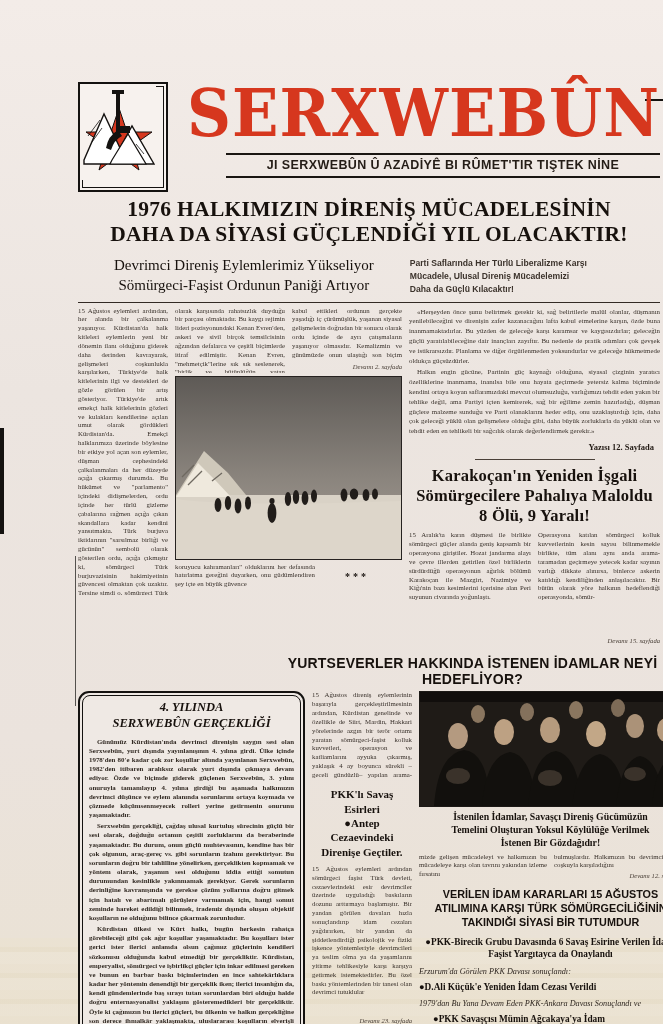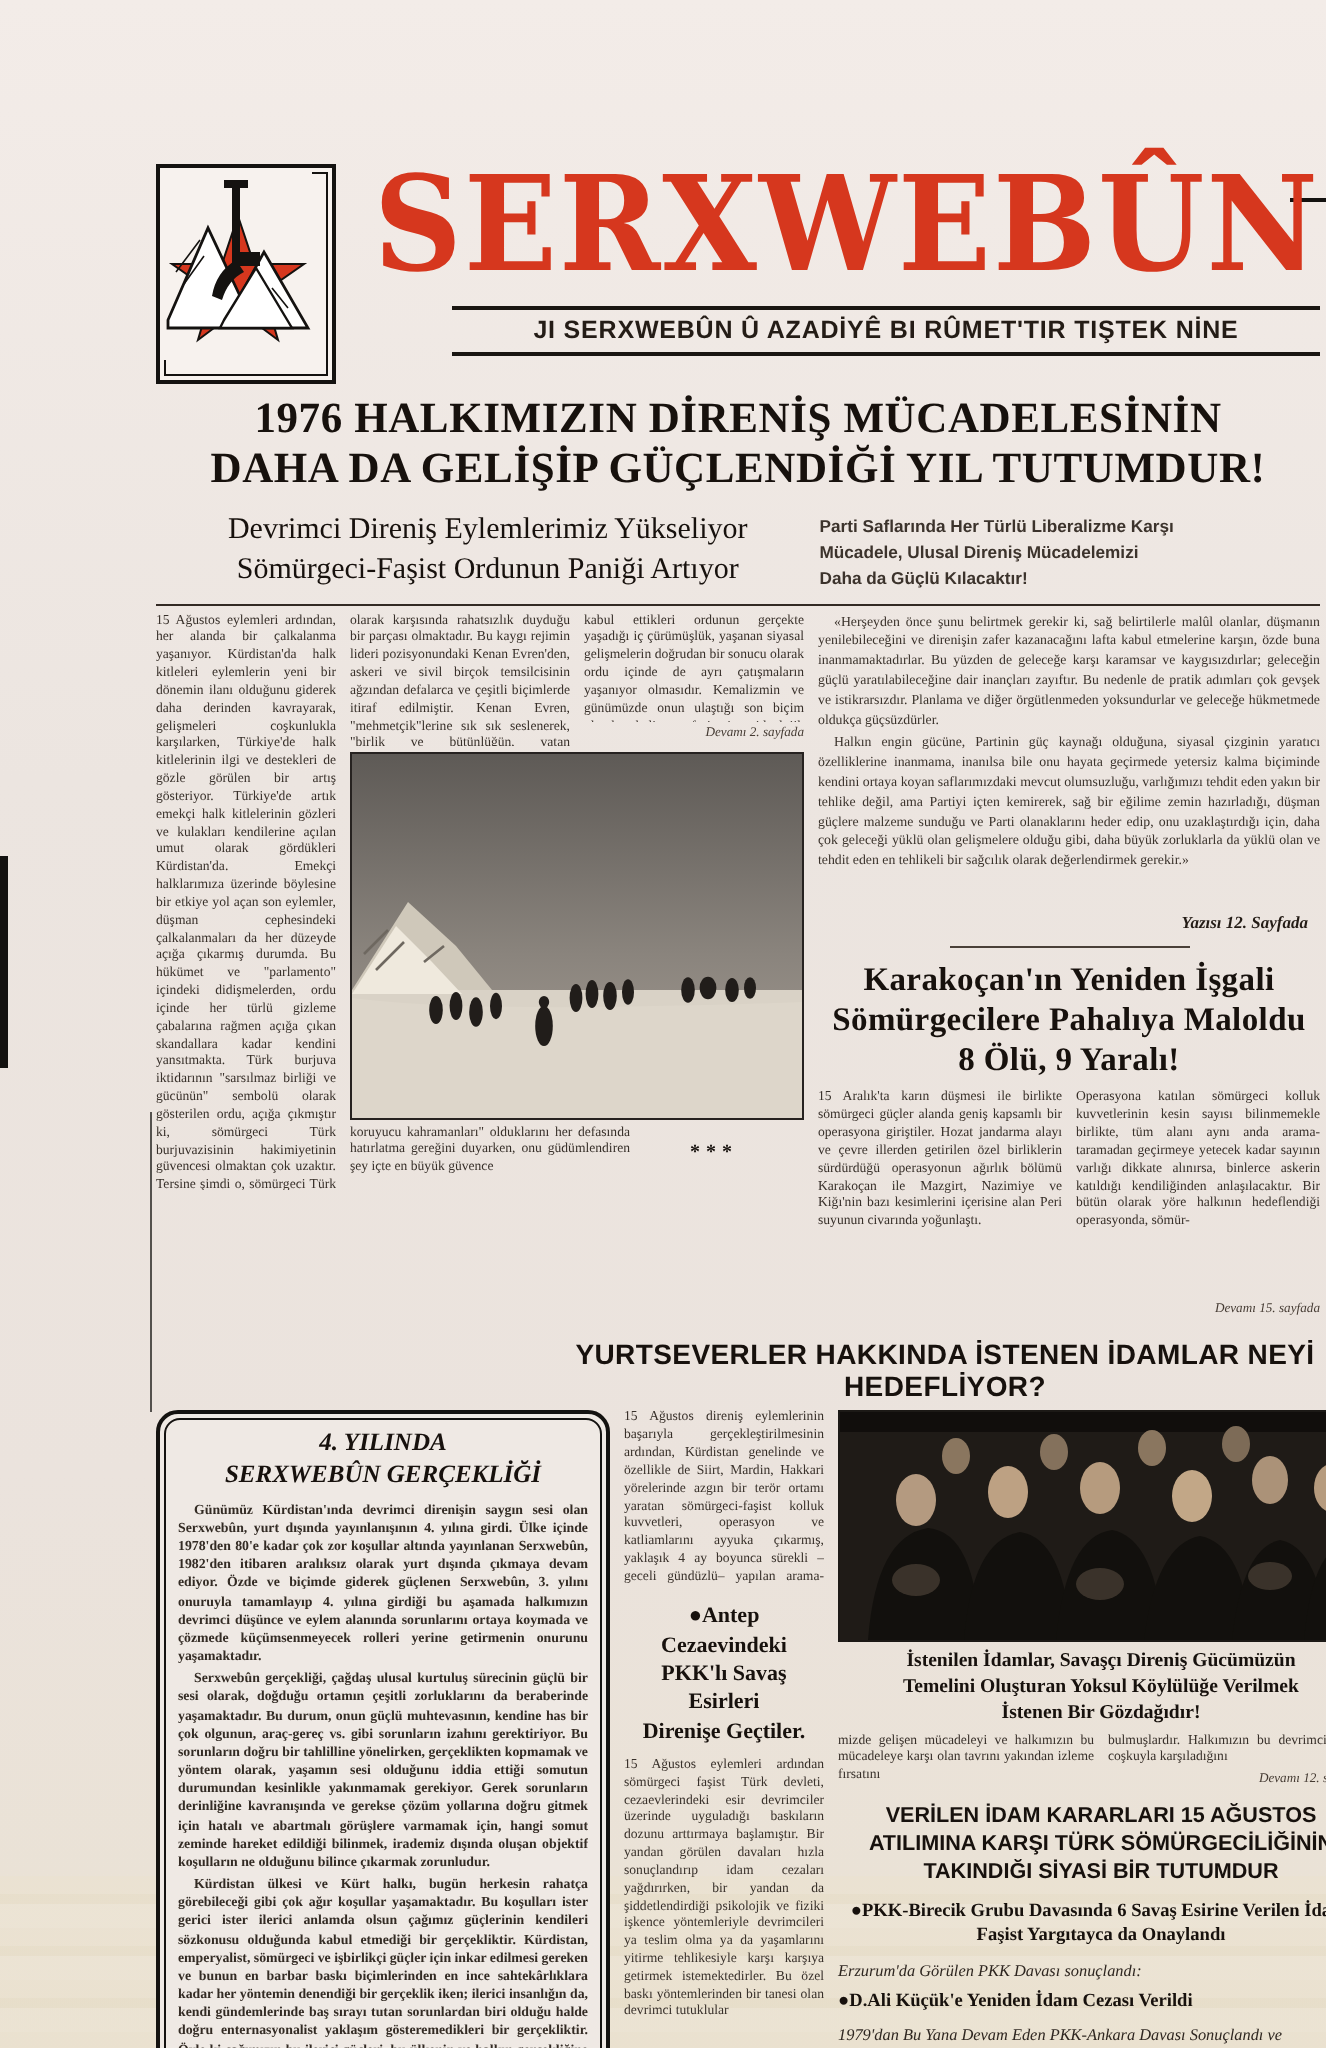--- a/index.html
+++ b/index.html
@@ -51,21 +51,21 @@
   .lead-mid{width:227px;flex:0 0 auto;}
   .mid-cols{display:flex;gap:7px;}
   .mid-cols > div{width:110px;height:66px;}
   .photo1{width:225px;height:182px;border:1px solid #262220;margin-top:3px;background:#7a746e;}
   .mid-under{display:flex;gap:7px;margin-top:3px;}
   .mid-under .undertext{width:140px;height:36px;}
   .stars{width:70px;text-align:center;font-weight:bold;font-size:10px;letter-spacing:3px;padding-top:8px;color:#17110d;}
   .lead-right{width:251px;flex:0 0 auto;}
   .quote-block{font-size:6.9px;line-height:1.42;text-align:justify;color:#3a322b;}
   .quote-block p{margin:0 0 2px;text-indent:8px;}
-  .quote-ref{font-weight:bold;font-style:italic;font-size:8.5px;text-align:right;margin:20px 6px 0 0;}
+  .quote-ref{font-weight:bold;font-size:8.5px;text-align:right;margin:6px 6px 0 0;}
   .sec-divider{border-top:1px solid #4a4038;width:120px;margin:7px auto 6px;}
 
   .karakocan-head{font-weight:bold;font-size:16.5px;line-height:1.22;text-align:center;
     letter-spacing:.2px;color:#17110d;margin-top:2px;}
   .karakocan-cols{display:flex;gap:7px;margin-top:5px;}
   .karakocan-cols > div{width:122px;height:118px;}
 
   
   .ys-heading{margin:6px 0 4px 207px;text-align:center;font-family:"Liberation Sans", sans-serif;
     font-weight:bold;font-size:14px;letter-spacing:.2px;color:#17110d;}
@@ -125,21 +125,21 @@
       </div>
       <div class="mast-right">
         <div class="mast-title">SERXWEBÛN</div>
         <div class="tagline">JI SERXWEBÛN Û AZADİYÊ BI RÛMET'TIR TIŞTEK NİNE</div>
       </div>
     </div>
 
 
     <div class="headline">
       <div>1976 HALKIMIZIN DİRENİŞ  MÜCADELESİNİN</div>
-      <div>DAHA DA GELİŞİP GÜÇLENDİĞİ YIL TUTUMDUR!</div>
+      <div>DAHA DA SİYASİ GÜÇLENDİĞİ YIL OLACAKTIR!</div>
     </div>
 
     <div class="subheads">
       <div class="subhead-left">
         <div>Devrimci Direniş Eylemlerimiz Yükseliyor</div>
         <div>Sömürgeci-Faşist Ordunun Paniği Artıyor</div>
       </div>
       <div class="subhead-right">
         <div>Parti Saflarında Her Türlü Liberalizme Karşı</div>
         <div>Mücadele, Ulusal Direniş Mücadelemizi</div>
@@ -236,22 +236,22 @@
           <p>Günümüz Kürdistan'ında devrimci direnişin saygın sesi olan Serxwebûn, yurt dışında yayınlanışının 4. yılına girdi. Ülke içinde 1978'den 80'e kadar çok zor koşullar altında yayınlanan Serxwebûn, 1982'den itibaren aralıksız olarak yurt dışında çıkmaya devam ediyor. Özde ve biçimde giderek güçlenen Serxwebûn, 3. yılını onuruyla tamamlayıp 4. yılına girdiği bu aşamada halkımızın devrimci düşünce ve eylem alanında sorunlarını ortaya koymada ve çözmede küçümsenmeyecek rolleri yerine getirmenin onurunu yaşamaktadır.</p>
           <p>Serxwebûn gerçekliği, çağdaş ulusal kurtuluş sürecinin güçlü bir sesi olarak, doğduğu ortamın çeşitli zorluklarını da beraberinde yaşamaktadır. Bu durum, onun güçlü muhtevasının, kendine has bir çok olgunun, araç-gereç vs. gibi sorunların izahını gerektiriyor. Bu sorunların doğru bir tahlilline yönelirken, gerçeklikten kopmamak ve yöntem olarak, yaşamın sesi olduğunu iddia ettiği somutun durumundan kesinlikle yakınmamak gerekiyor. Gerek sorunların derinliğine kavranışında ve gerekse çözüm yollarına doğru gitmek için hatalı ve abartmalı görüşlere varmamak için, hangi somut zeminde hareket edildiği bilinmek, irademiz dışında oluşan objektif koşulların ne olduğunu bilince çıkarmak zorunludur.</p>
           <p>Kürdistan ülkesi ve Kürt halkı, bugün herkesin rahatça görebileceği gibi çok ağır koşullar yaşamaktadır. Bu koşulları ister gerici ister ilerici anlamda olsun çağımız güçlerinin kendileri sözkonusu olduğunda kabul etmediği bir gerçekliktir. Kürdistan, emperyalist, sömürgeci ve işbirlikçi güçler için inkar edilmesi gereken ve bunun en barbar baskı biçimlerinden en ince sahtekârlıklara kadar her yöntemin denendiği bir gerçeklik iken; ilerici insanlığın da, kendi gündemlerinde baş sırayı tutan sorunlardan biri olduğu halde doğru enternasyonalist yaklaşım gösteremedikleri bir gerçekliktir. Öyle ki çağımızın bu ilerici güçleri, bu ülkenin ve halkın gerçekliğine son derece ihmalkâr yaklaşmakta, uluslararası koşulların elverişli olmadığı iddia edilmekte, fakat esas olarak da ülke somutunun içinde bulunduğu konumdan ötürü gereken ilgi ve desteği sunamamaktadırlar. Uluslararası kamuoyunun gerçekliğimize karşı yoğun bilinçsizlik, yadsıma, tabii ki, bunun sonucu olarak da gereken ilgi ve desteği gösterememe durumu içinde olduğu inkar edilemez. Fakat bu, hiç bir gerekçeyle mazur gösterilemeyecek bir durumdur.</p>
         </div>
 
       </div>
 
       <div class="midcol">
         <div class="lead-in bodytext colclip">15 Ağustos direniş eylemlerinin başarıyla gerçekleştirilmesinin ardından, Kürdistan genelinde ve özellikle de Siirt, Mardin, Hakkari yörelerinde azgın bir terör ortamı yaratan sömürgeci-faşist kolluk kuvvetleri, operasyon ve katliamlarını ayyuka çıkarmış, yaklaşık 4 ay boyunca sürekli –geceli gündüzlü– yapılan arama-taramalarda, şüphelenilen ve yurtsever özelliklere sahip olan yüzlerce insanımızı tutuklayıp, zindanlara doldurmuşlardır. Tüm dünya kamuoyunun da yakından tanık olduğu gibi, eylemlerin hemen ardından şaşkına dönen faşist yönetimin en yetkili devlet adamları, yöreye sıra sıra "geziler" yapmışlar ve bu "geziler"le ülke-</div>
         <div class="antep-head">
+          <div>PKK'lı Savaş Esirleri</div>
           <div>●Antep Cezaevindeki</div>
-          <div>PKK'lı Savaş Esirleri</div>
           <div>Direnişe Geçtiler.</div>
         </div>
         <div class="antep-body bodytext colclip">15 Ağustos eylemleri ardından sömürgeci faşist Türk devleti, cezaevlerindeki esir devrimciler üzerinde uyguladığı baskıların dozunu arttırmaya başlamıştır. Bir yandan görülen davaları hızla sonuçlandırıp idam cezaları yağdırırken, bir yandan da şiddetlendirdiği psikolojik ve fiziki işkence yöntemleriyle devrimcileri ya teslim olma ya da yaşamlarını yitirme tehlikesiyle karşı karşıya getirmek istemektedirler. Bu özel baskı yöntemlerinden bir tanesi olan devrimci tutuklular</div>
         <div class="continued">Devamı 23. sayfada</div>
       </div>
 
       <div class="rightcol">
 
         <div class="photo2">
           <svg width="261" height="114" viewBox="0 0 261 114">

